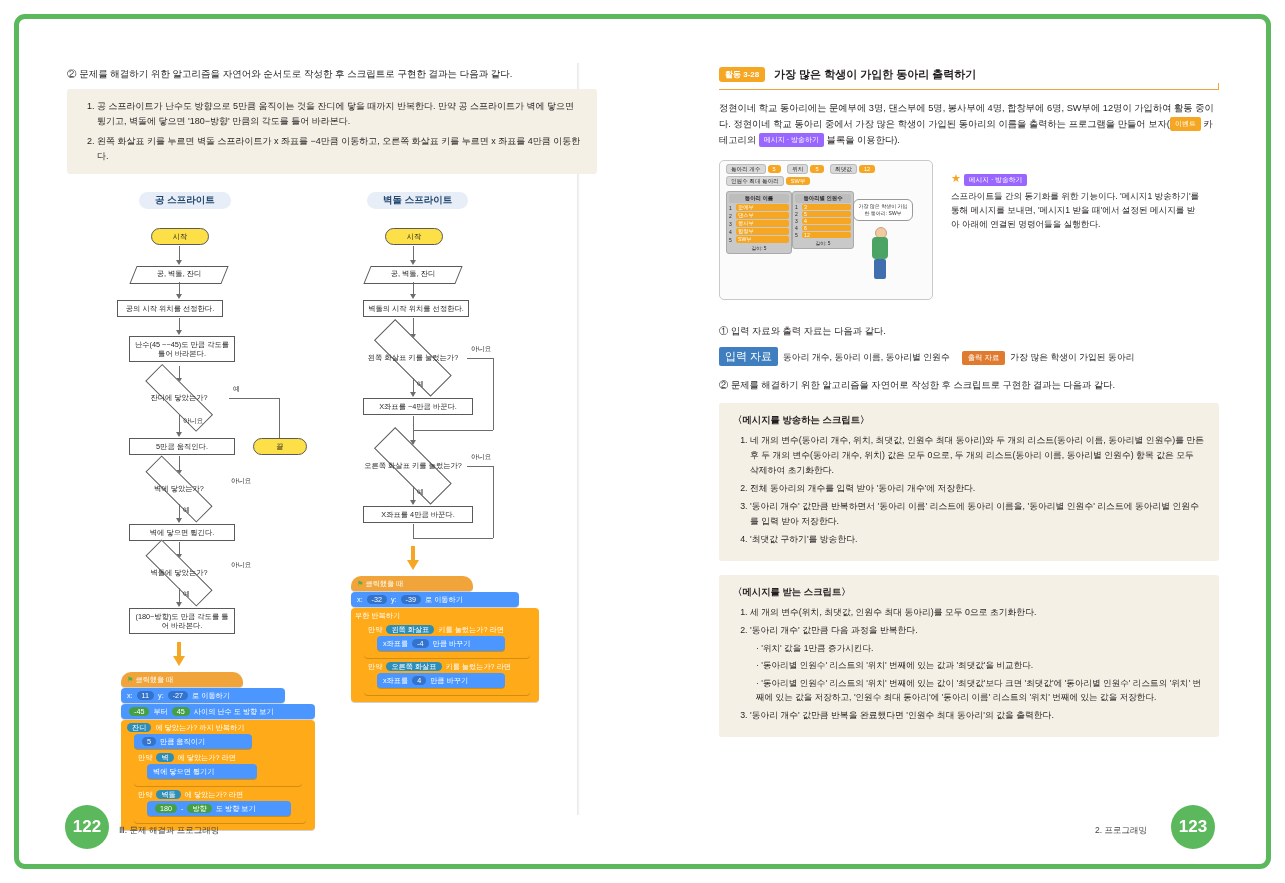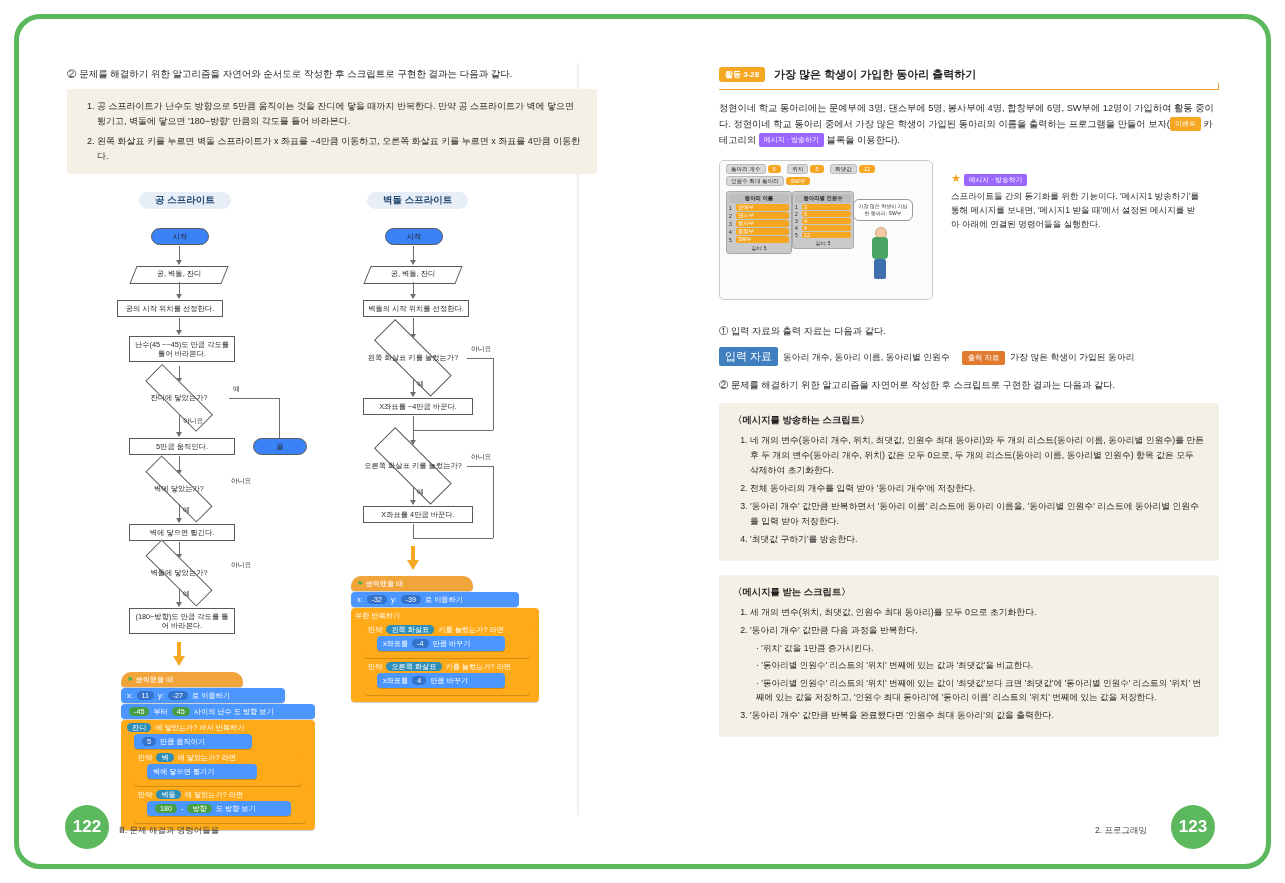--- a/index.html
+++ b/index.html
@@ -5,21 +5,21 @@
   html,body{margin:0;padding:0;}
   body{
     width:1285px;height:883px;
     background:#ffffff;
     font-family:"Liberation Sans", sans-serif;
     font-size:10px;color:#231f20;
     overflow:hidden;
   }
   .page-frame{
     position:absolute;left:14px;top:14px;width:1257px;height:855px;
-    border:5px solid #5cb85c;border-radius:26px;background:#ffffff;
+    border:5px solid #5cb85c;border-radius:11px;background:#ffffff;
     box-sizing:border-box;
   }
   .page-inner{position:absolute;left:0;top:0;right:0;bottom:0;}
 
   
   .col-left{position:absolute;left:48px;top:48px;width:530px;}
   .col-right{position:absolute;left:700px;top:48px;width:500px;}
 
   .intro-line{font-size:9.5px;line-height:1.5;}
   .shade-box{
@@ -31,21 +31,21 @@
 
   
   .sprite-head{
     display:inline-block;background:#e7eef8;color:#22476e;
     border-radius:10px;padding:2px 16px;font-size:9.5px;font-weight:bold;
   }
   .flowwrap{position:relative;margin-top:10px;height:560px;}
 
   
   .fc{position:absolute;font-size:7.3px;text-align:center;color:#231f20;line-height:1.25;}
-  .fc-term{border:1px solid #5a5a5a;border-radius:11px;background:#3b82f6;padding:3px 0;}
+  .fc-term{border:1px solid #5a5a5a;border-radius:11px;background:#fde047;padding:3px 0;}
   .fc-proc{border:1px solid #5a5a5a;background:#fff;padding:3px 2px;}
   .fc-hex{position:absolute;}
   .fc-hex .hx{
     position:relative;background:#fff;border:1px solid #5a5a5a;
     transform:skewX(-22deg);height:100%;
   }
   .fc-diamond{position:absolute;}
   .fc-diamond .dm{
     position:absolute;left:50%;top:50%;width:70%;height:70%;
     transform:translate(-50%,-50%) rotate(45deg);
@@ -507,19 +507,19 @@
           <li>· '동아리별 인원수' 리스트의 '위치' 번째에 있는 값과 '최댓값'을 비교한다.</li>
           <li>· '동아리별 인원수' 리스트의 '위치' 번째에 있는 값이 '최댓값'보다 크면 '최댓값'에 '동아리별 인원수' 리스트의 '위치' 번째에 있는 값을 저장하고, '인원수 최대 동아리'에 '동아리 이름' 리스트의 '위치' 번째에 있는 값을 저장한다.</li>
         </ul>
         <li>'동아리 개수' 값만큼 반복을 완료했다면 '인원수 최대 동아리'의 값을 출력한다.</li>
       </ol>
     </div>
 
   </div>
 
   <div class="pg-circle" style="left:46px;top:786px;">122</div>
-  <div class="pg-text" style="left:100px;top:806px;">Ⅲ. 문제 해결과 명령어들을</div>
+  <div class="pg-text" style="left:100px;top:806px;">Ⅲ. 문제 해결과 프로그래밍</div>
 
   <div class="pg-text" style="left:1076px;top:806px;">2. 프로그래밍</div>
   <div class="pg-circle" style="left:1152px;top:786px;">123</div>
 
  </div>
 </div>
 
 </body></html>

